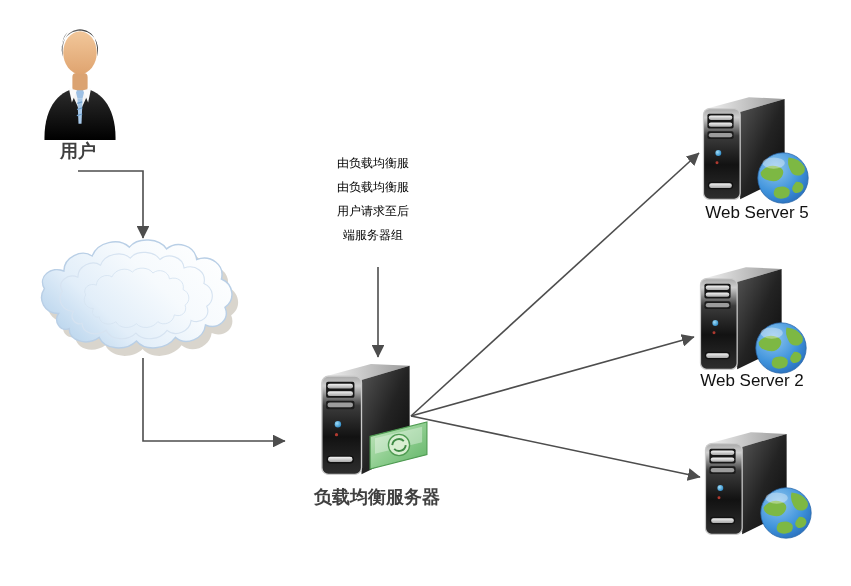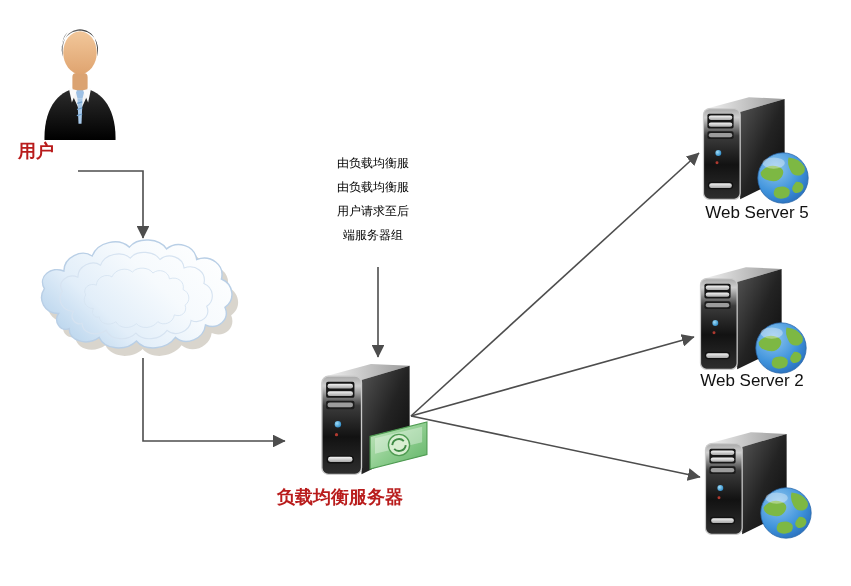--- a/index.html
+++ b/index.html
@@ -2,22 +2,22 @@
 <html><head>
 <meta charset="utf-8">
 <style>
   html,body{margin:0;padding:0;background:#ffffff;}
   #canvas{
     position:relative;width:851px;height:586px;background:#ffffff;
     font-family:"Liberation Sans","DejaVu Sans",sans-serif;overflow:hidden;
   }
   .abs{position:absolute;}
   .label{
-    position:absolute;color:#b91c1c;font-weight:bold;font-size:18px;
-    text-align:left;white-space:nowrap;line-height:20px;
+    position:absolute;color:#404040;font-weight:bold;font-size:18px;
+    text-align:center;white-space:nowrap;line-height:20px;
   }
   .label-en{
     position:absolute;color:#111;font-weight:normal;font-size:17px;
     text-align:center;white-space:nowrap;line-height:19px;
   }
   #annotation{
     position:absolute;left:287px;top:151px;width:172px;
     color:#000;font-weight:normal;font-size:12px;line-height:24px;text-align:center;
   }
   svg{display:block;}

